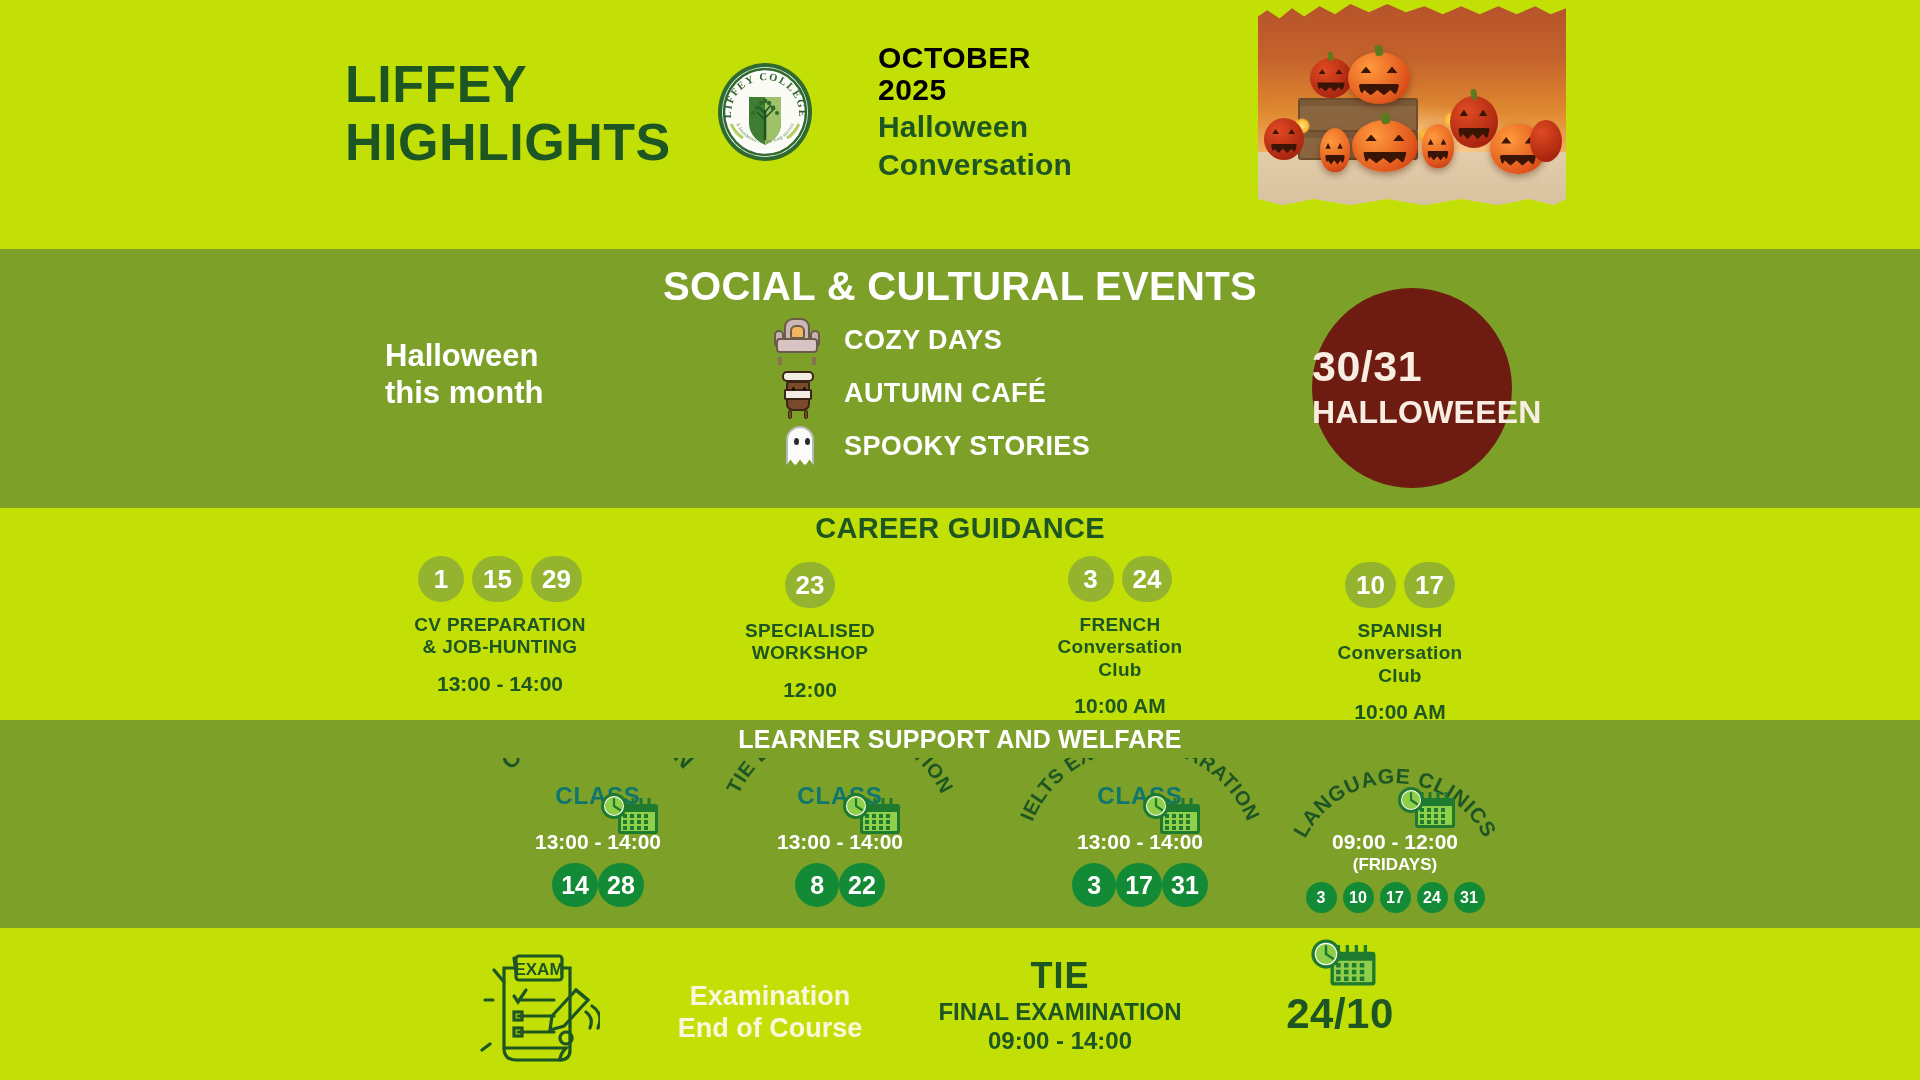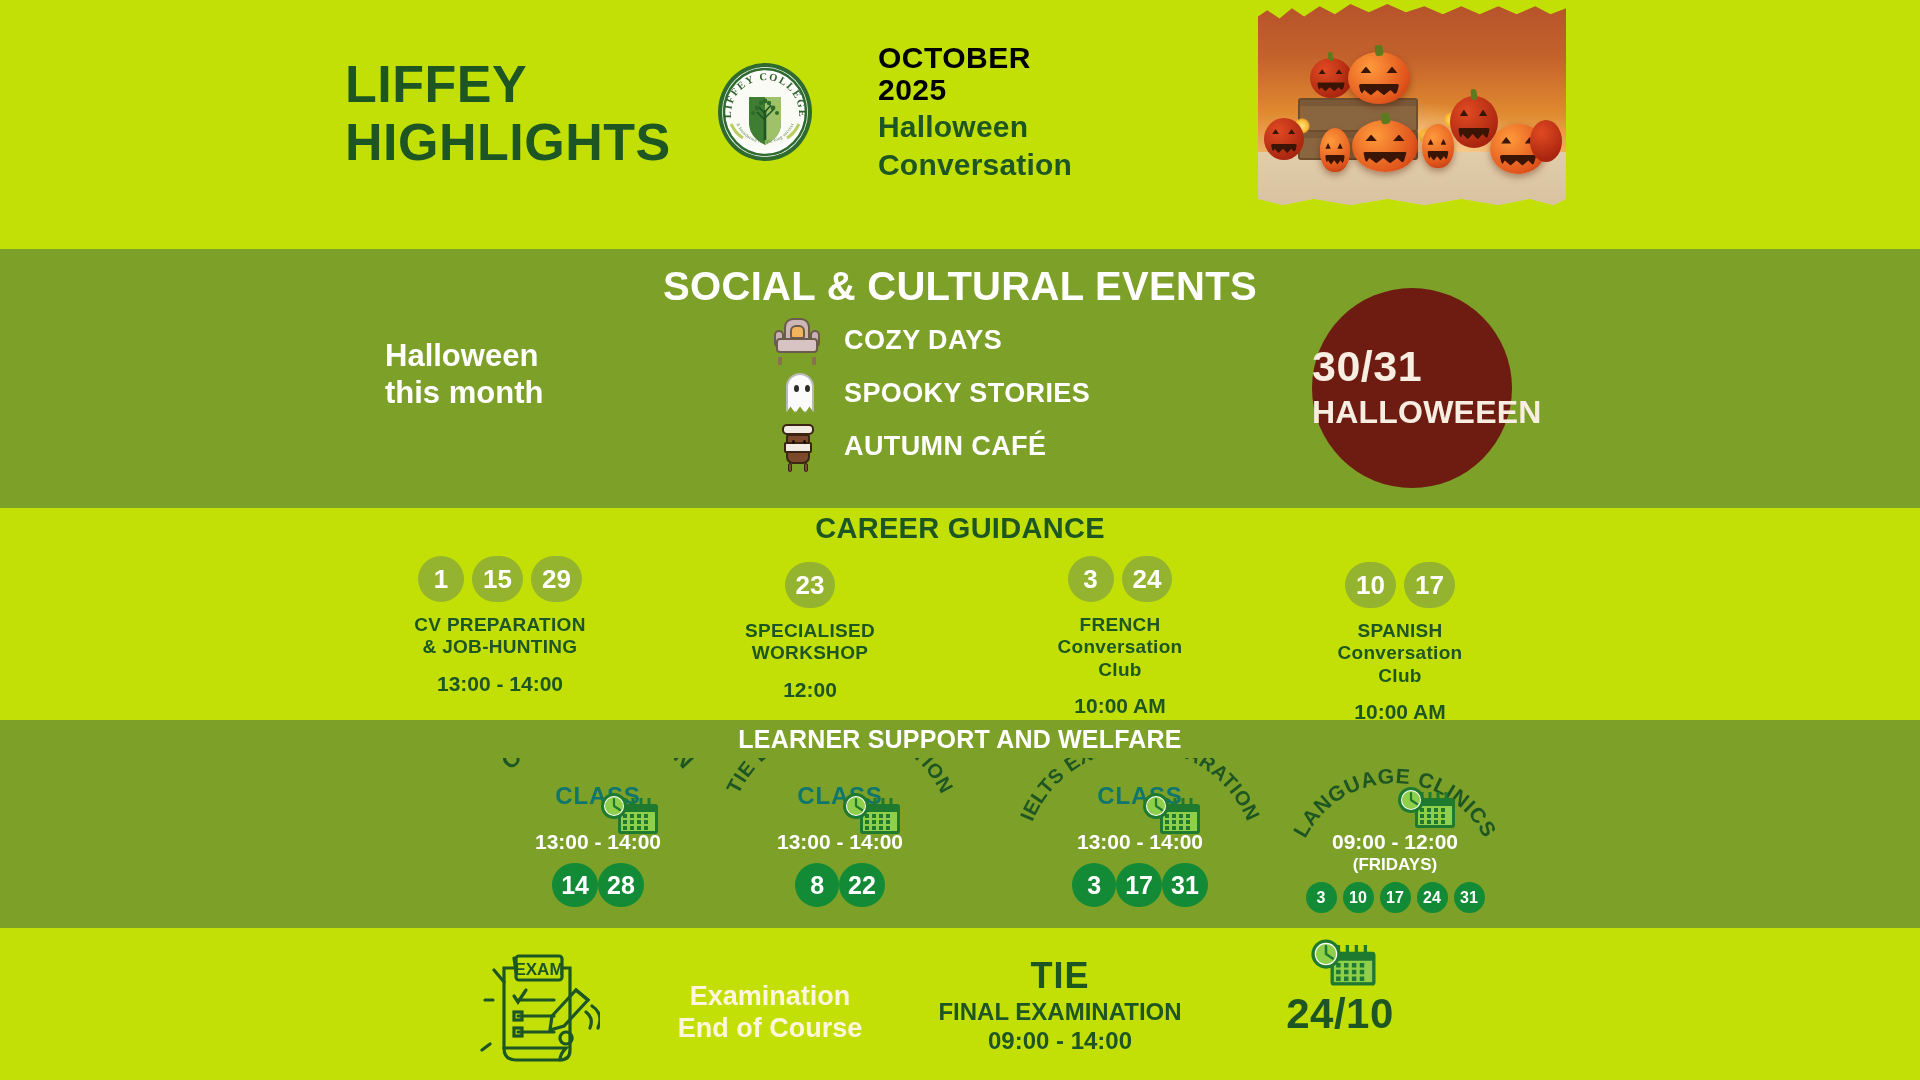--- a/index.html
+++ b/index.html
@@ -308,37 +308,37 @@
           <i class="chair-arm-l"></i>
         <i class="chair-arm-r"></i>
           <i class="chair-seat"></i>
         <i class="chair-leg" style="left:8px"></i>
           <i class="chair-leg" style="left:42px"></i>
       </span>
       <span class="social-lbl">COZY DAYS</span>
     </div>
     <div class="social-item">
       <span class="social-ico">
-        <i class="ghost-b"></i>
-        <i class="ghost-eye" style="left:24px"></i>
-          <i class="ghost-eye" style="left:35px"></i>
-      </span>
-      <span class="social-lbl">SPOOKY STORIES</span>
-    </div>
-    <div class="social-item">
-      <span class="social-ico">
         <i class="cup-body"></i>
           <i class="cup-lid"></i>
           <i class="cup-sleeve"></i>
         <i class="cup-eye" style="left:22px"></i>
           <i class="cup-eye" style="left:33px"></i>
         <i class="cup-leg" style="left:18px"></i>
           <i class="cup-leg" style="left:34px"></i>
       </span>
       <span class="social-lbl">AUTUMN CAFÉ</span>
+    </div>
+    <div class="social-item">
+      <span class="social-ico">
+        <i class="ghost-b"></i>
+        <i class="ghost-eye" style="left:24px"></i>
+          <i class="ghost-eye" style="left:35px"></i>
+      </span>
+      <span class="social-lbl">SPOOKY STORIES</span>
     </div>
   </div>
 
   <div class="hw-badge">
     <div class="hw-date">30/31</div>
     <div class="hw-word">HALLOWEEEN</div>
   </div>
 
   <div class="band band-career"></div>
   <div class="career-title">CAREER GUIDANCE</div>

